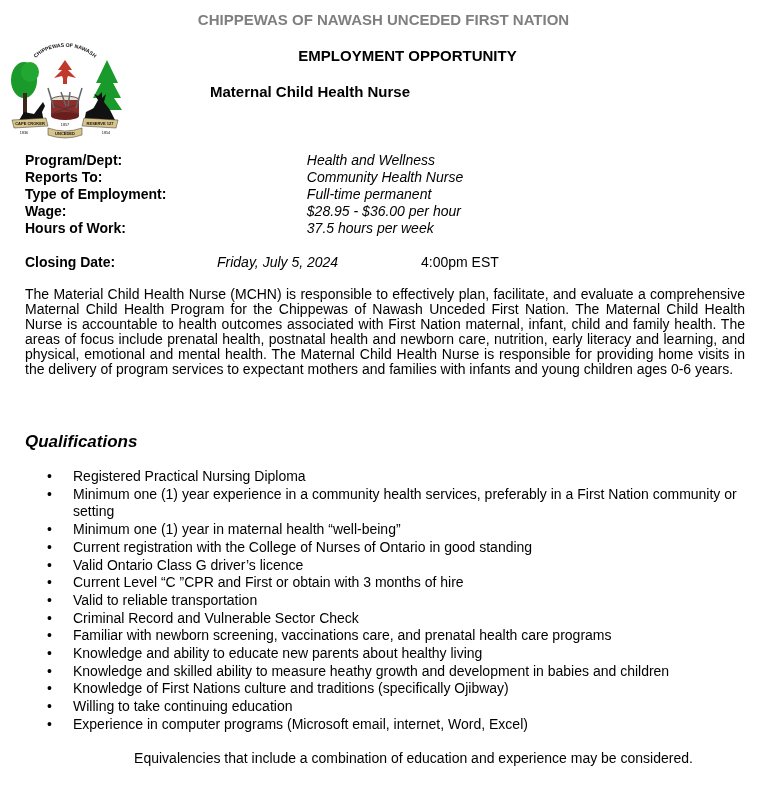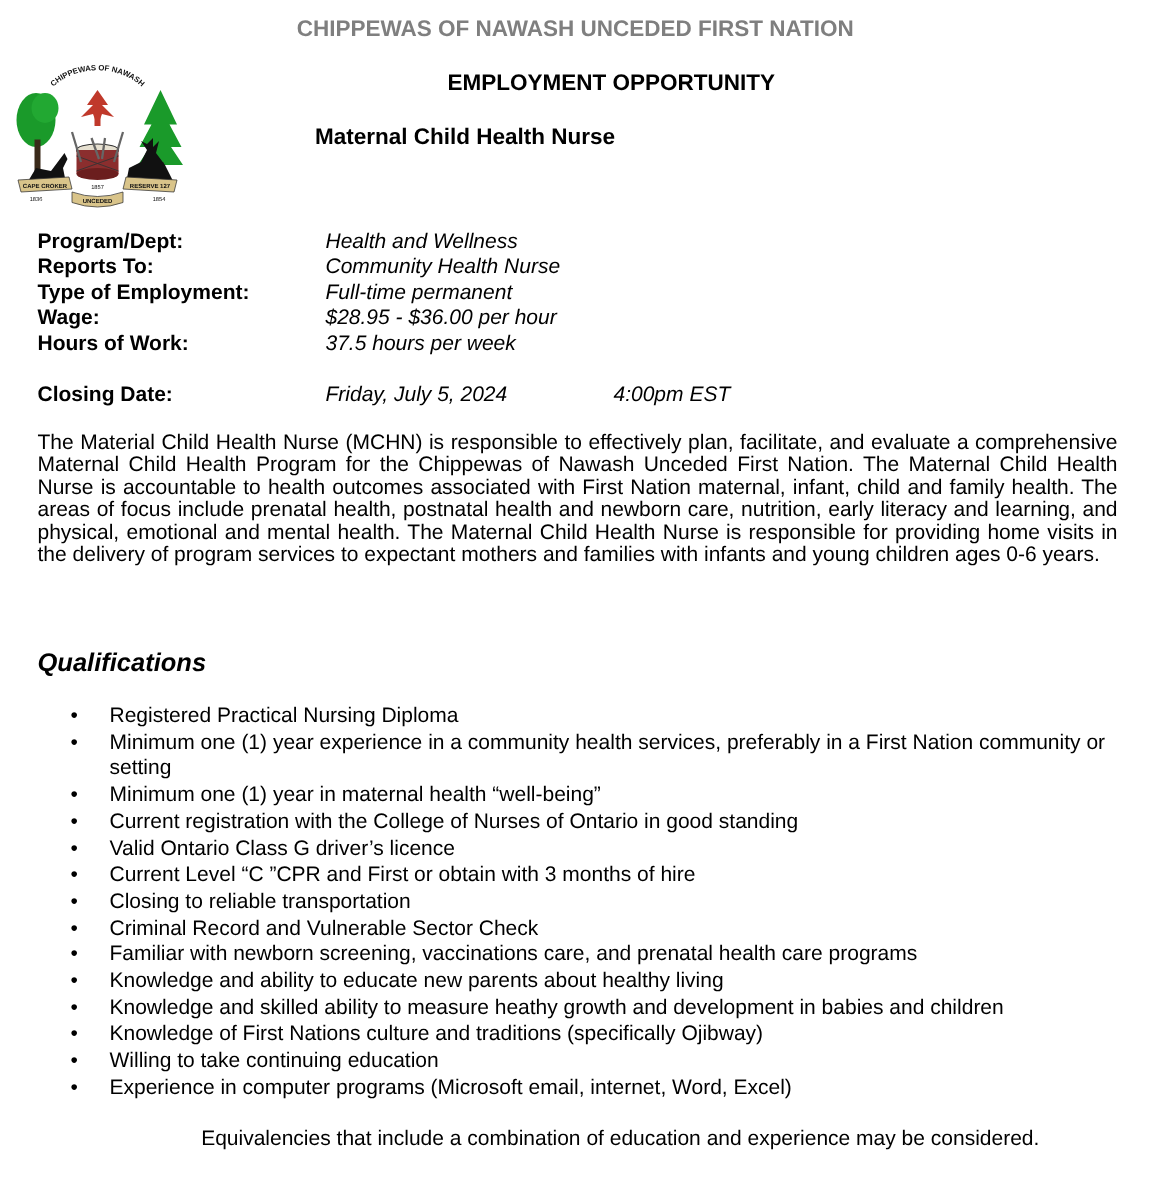--- a/index.html
+++ b/index.html
@@ -15,24 +15,24 @@
     position: absolute; top: 47px; left: 0; width: 767px; text-align: center;
     font-weight: bold; font-size: 15px; padding-left: 24px;
   }
   .job-title {
     position: absolute; top: 83px; left: 0; width: 620px; text-align: center;
     font-weight: bold; font-size: 15px;
   }
   .logo { position: absolute; left: 6px; top: 38px; width: 118px; height: 104px; }
 
   .details { position: absolute; left: 25px; top: 152px; font-size: 14px; line-height: 17px; }
-  .row { display: flex; }
+  .row { display: flex; justify-content: space-between; }
   .row .lbl { width: 192px; font-weight: bold; }
   .row .val { width: 192px; font-style: italic; }
-  .row .extra { margin-left: 0; font-style: italic; }
+  .row .extra { margin-left: 12px; }
   .closing { margin-top: 17px; }
 
   .desc {
     position: absolute; left: 25px; top: 287px; width: 720px;
     font-size: 14px; line-height: 15px; text-align: justify;
   }
   .qual-heading {
     position: absolute; left: 25px; top: 432px; font-weight: bold; font-size: 17px; font-style: italic;
   }
   .qual-list {
@@ -138,21 +138,21 @@
 
 <div class="qual-heading">Qualifications</div>
 
 <ul class="qual-list" id="qual-list">
     <li><span class="bullet">•</span><span>Registered Practical Nursing Diploma</span></li>
     <li><span class="bullet">•</span><span>Minimum one (1) year experience in a community health services, preferably in a First Nation community or setting</span></li>
     <li><span class="bullet">•</span><span>Minimum one (1) year in maternal health “well-being”</span></li>
     <li><span class="bullet">•</span><span>Current registration with the College of Nurses of Ontario in good standing</span></li>
     <li><span class="bullet">•</span><span>Valid Ontario Class G driver’s licence</span></li>
     <li><span class="bullet">•</span><span>Current Level “C ”CPR and First or obtain with 3 months of hire</span></li>
-    <li><span class="bullet">•</span><span>Closing to reliable transportation</span></li>
+    <li><span class="bullet">•</span><span>Valid to reliable transportation</span></li>
     <li><span class="bullet">•</span><span>Criminal Record and Vulnerable Sector Check</span></li>
     <li><span class="bullet">•</span><span>Familiar with newborn screening, vaccinations care, and prenatal health care programs</span></li>
     <li><span class="bullet">•</span><span>Knowledge and ability to educate new parents about healthy living</span></li>
     <li><span class="bullet">•</span><span>Knowledge and skilled ability to measure heathy growth and development in babies and children</span></li>
     <li><span class="bullet">•</span><span>Knowledge of First Nations culture and traditions (specifically Ojibway)</span></li>
     <li><span class="bullet">•</span><span>Willing to take continuing education</span></li>
     <li><span class="bullet">•</span><span>Experience in computer programs (Microsoft email, internet, Word, Excel)</span></li>
   </ul>
 
 <div class="equiv">Equivalencies that include a combination of education and experience may be considered.</div>

